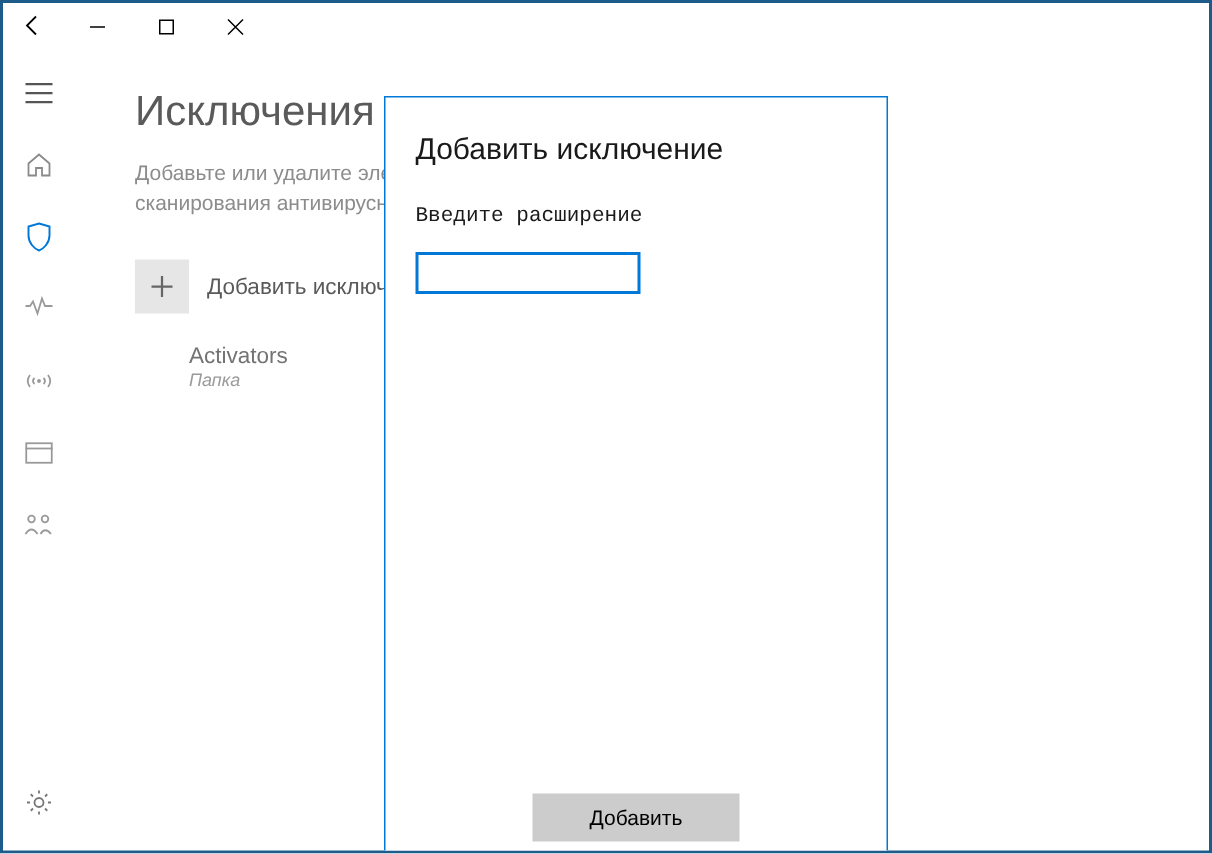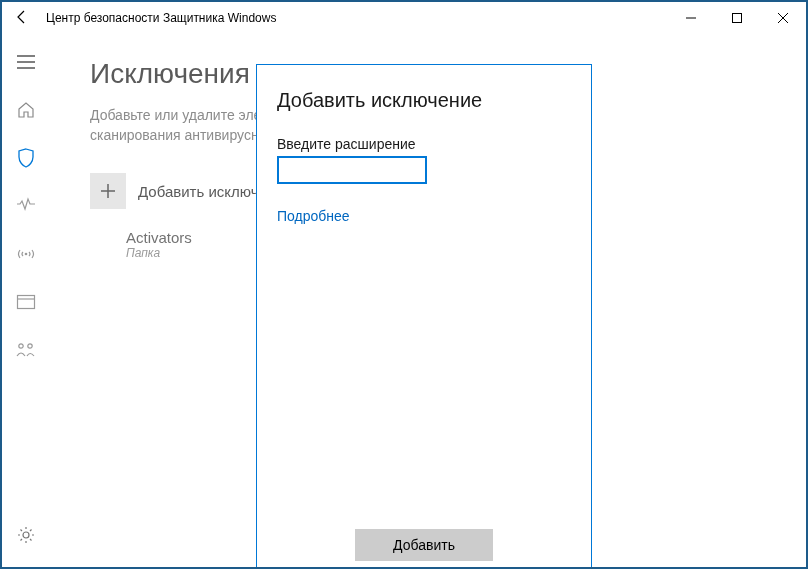--- a/index.html
+++ b/index.html
@@ -30,21 +30,21 @@
   .add-label { font-size: 15px; color: #5a5a5a; }
   .excl-item { margin-left: 36px; }
   .excl-name { font-size: 15px; color: #737373; }
   .excl-type { font-size: 12px; color: #9a9a9a; font-style: italic; }
   .dialog {
     position: absolute; left: 254px; top: 30px; width: 336px; height: 520px;
     background: #fff; border: 1px solid #0078d7; display:flex; flex-direction: column;
     padding: 24px 20px 18px 20px;
   }
   .dlg-title { font-size: 20px; font-weight: 400; color: #1a1a1a; margin-bottom: 24px; }
-  .dlg-label { font-size: 14px; color: #1a1a1a; margin-bottom: 4px; }
+  .dlg-label { font-size: 14px; color: #1a1a1a; margin-bottom: 16px; font-family: Liberation Mono, monospace; }
   .dlg-input {
     width: 150px; height: 28px; border: 2px solid #0078d7; font-size: 14px;
     padding: 2px 6px; outline: none; margin-bottom: 24px;
   }
   .dlg-link { color: #0067c0; font-size: 14px; text-decoration: none; }
   .dlg-spacer { flex: 1; }
   .dlg-buttons { display:flex; gap: 10px; justify-content:center; padding-bottom: 4px; align-items: flex-end; }
   .dlg-btn { width: 138px; height: 32px; background: #ccc; border: none; font-size: 14px; color:#000; }
   svg { overflow: visible; }
 </style>
@@ -52,21 +52,20 @@
 <body>
 
 <div class="window">
 
   <div class="titlebar">
     <div class="tb-back">
       <svg width="16" height="16" viewBox="0 0 16 16">
           <path d="M10 2 L4 8 L10 14" stroke="#000" stroke-width="1.2" fill="none"></path>
         </svg>
     </div>
-    <div class="tb-title">Центр безопасности Защитника Windows</div>
     <div class="tb-controls">
       <div class="tb-btn">
         <svg width="10" height="10">
             <line x1="0" y1="5" x2="10" y2="5" stroke="#000" stroke-width="1"></line>
           </svg>
       </div>
       <div class="tb-btn">
         <svg width="10" height="10">
             <rect x="0.5" y="0.5" width="9" height="9" stroke="#000" stroke-width="1" fill="none"></rect>
           </svg>
@@ -143,21 +142,20 @@
       <div class="excl-item">
         <div class="excl-name">Activators</div>
         <div class="excl-type">Папка</div>
       </div>
     </div>
 
     <div class="dialog">
       <div class="dlg-title">Добавить исключение</div>
       <div class="dlg-label">Введите расширение</div>
       <input class="dlg-input" type="text" autofocus="" value="" style="">
-      <a href="#" class="dlg-link">Подробнее</a>
       <div class="dlg-spacer"></div>
       <div class="dlg-buttons">
         <button class="dlg-btn">Добавить</button>
       </div>
     </div>
 
   </div>
 </div>
 
 </body></html>

